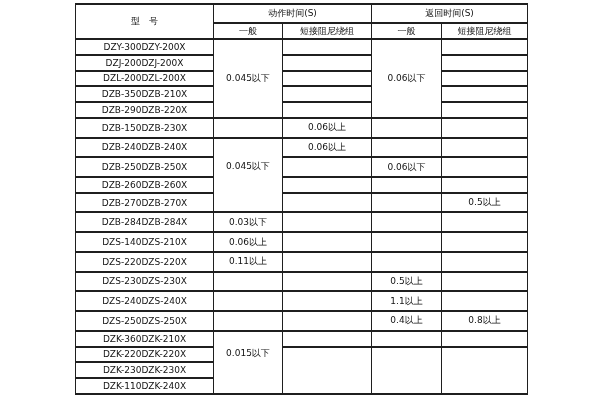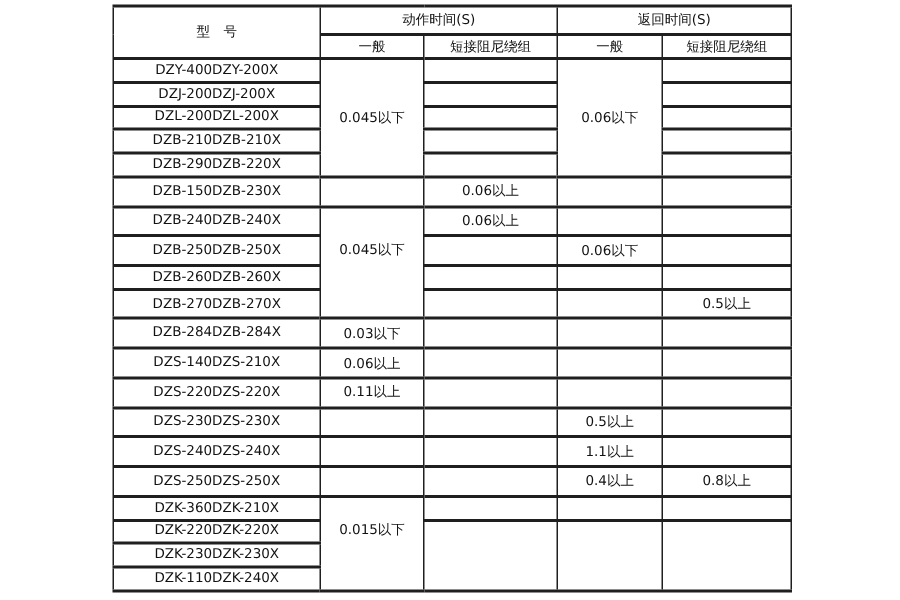--- a/index.html
+++ b/index.html
@@ -46,41 +46,41 @@
     <th colspan="2">返回时间(S)</th>
   </tr>
   <tr class="h2">
     <th>一般</th>
     <th>短接阻尼绕组</th>
     <th>一般</th>
     <th>短接阻尼绕组</th>
   </tr>
 
   <tr>
-    <td class="model"><span class="m1">DZY-400</span><span class="m2">DZY-200X</span></td>
+    <td class="model"><span class="m1">DZY-300</span><span class="m2">DZY-200X</span></td>
     <td rowspan="5"><span class="v">0.045以下</span></td>
     <td></td>
     <td rowspan="5"><span class="v">0.06以下</span></td>
     <td></td>
   </tr>
 
   <tr>
     <td class="model"><span class="m1">DZJ-200</span><span class="m2">DZJ-200X</span></td>
     <td></td>
     <td></td>
   </tr>
 
   <tr>
     <td class="model"><span class="m1">DZL-200</span><span class="m2">DZL-200X</span></td>
     <td></td>
     <td></td>
   </tr>
 
   <tr>
-    <td class="model"><span class="m1">DZB-210</span><span class="m2">DZB-210X</span></td>
+    <td class="model"><span class="m1">DZB-350</span><span class="m2">DZB-210X</span></td>
     <td></td>
     <td></td>
   </tr>
 
   <tr>
     <td class="model"><span class="m1">DZB-290</span><span class="m2">DZB-220X</span></td>
     <td></td>
     <td></td>
   </tr>
 

